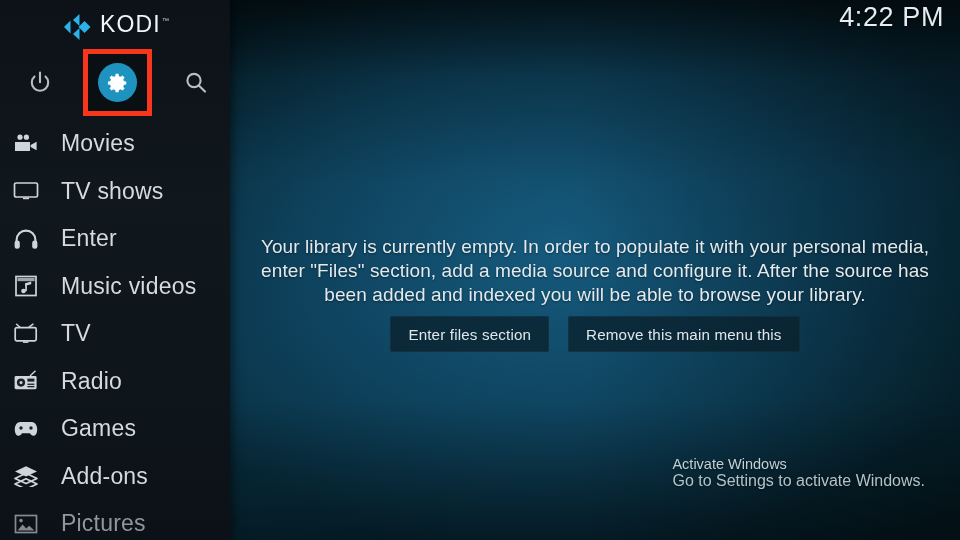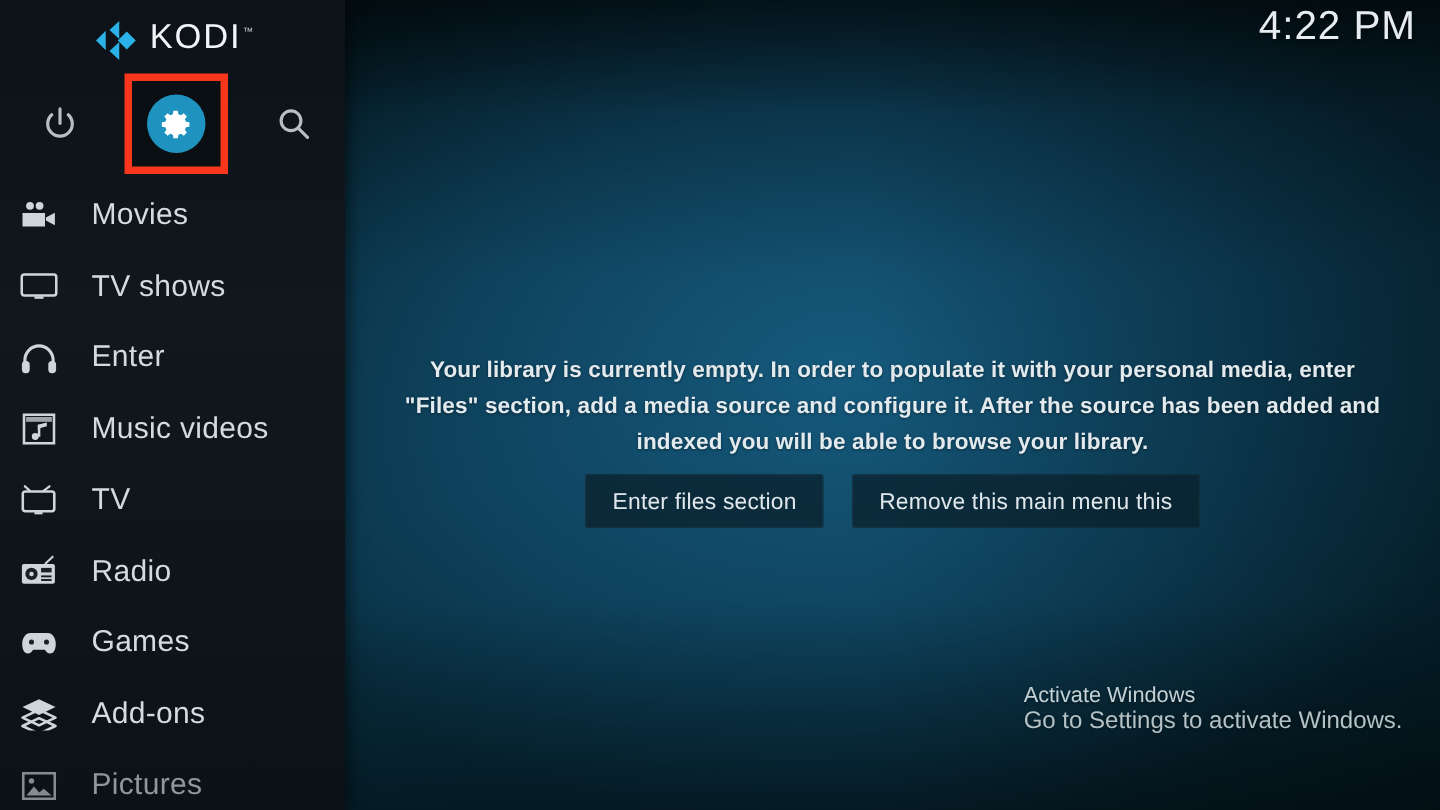--- a/index.html
+++ b/index.html
@@ -137,46 +137,45 @@
   .menu-icon {
     width: 32px;
     height: 28px;
     display: flex;
     align-items: center;
     justify-content: center;
     flex: 0 0 32px;
   }
   .menu-label {
     margin-left: 19px;
-    font-size: 20px;
+    font-size: 23px;
     color: #d4dade;
     letter-spacing: 0.2px;
     white-space: nowrap;
   }
   .menu-item.dim .menu-label { color: #8e979d; text-align: right; }
   .menu-item.dim .menu-icon svg { opacity: 0.62; }
 
   
   .center {
     position: absolute;
     left: 230px; top: 0;
     width: 730px; height: 400px;
   }
   .empty-text {
     position: absolute;
     left: 30px;
     top: 235px;
     width: 670px;
     text-align: center;
     color: #e3eaee;
-    font-size: 15px;
+    font-size: 19px;
     line-height: 24px;
     letter-spacing: 0.1px;
     text-shadow: 0 1px 2px rgba(0,0,0,0.45);
-    font-weight: bold;
   }
   .btn-row {
     position: absolute;
     left: 0;
     top: 316px;
     width: 730px;
     display: flex;
     justify-content: center;
     gap: 19px;
   }
@@ -203,21 +202,21 @@
     top: 2px;
     color: #e6ecef;
     font-size: 27px;
     letter-spacing: 0.6px;
     font-weight: 300;
     text-shadow: 0 1px 3px rgba(0,0,0,0.5);
   }
 
   .watermark {
     position: absolute;
-    right: 25px;
+    right: 35px;
     top: 455px;
     text-align: left;
     color: #b9c8cc;
     text-shadow: 0 1px 2px rgba(0,0,0,0.35);
     user-select: none;
   }
   .wm-title {
     font-size: 14.5px;
     line-height: 18px;
     color: #c3d0d4;

